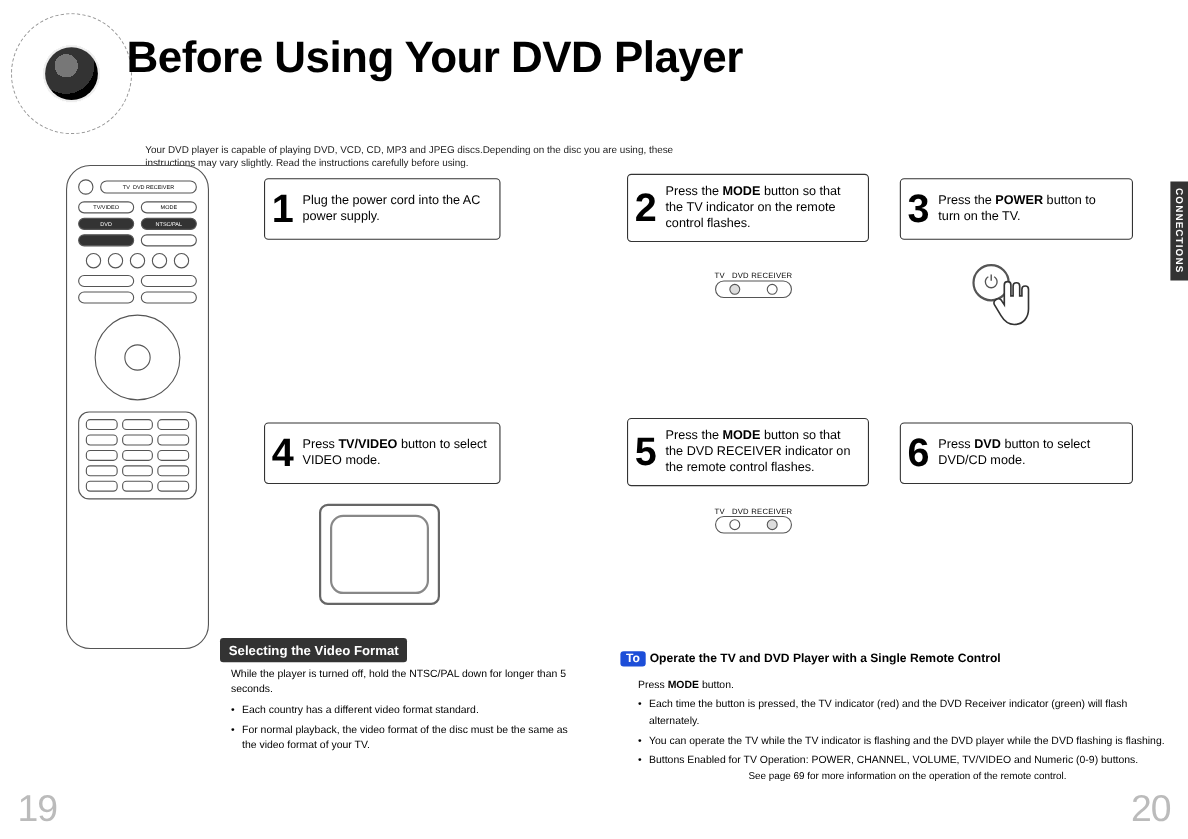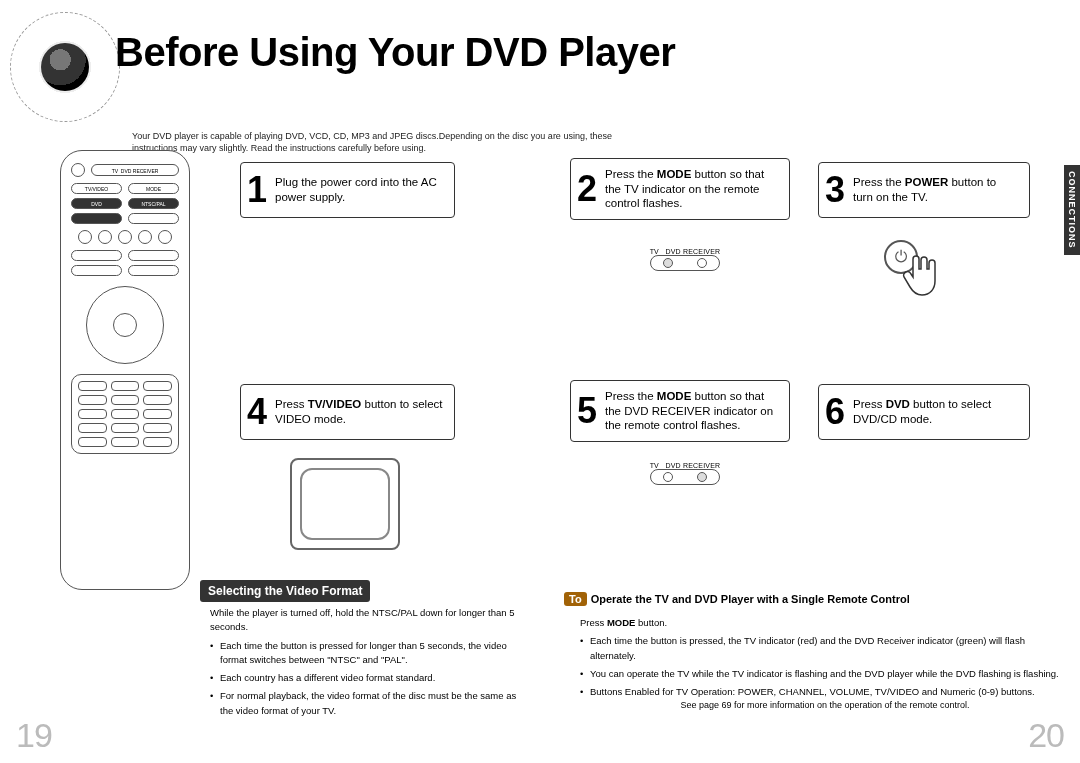--- a/index.html
+++ b/index.html
@@ -118,21 +118,21 @@
     font-weight: bold;
     padding: 4px 8px;
     border-radius: 3px;
   }
   .body-text { position: absolute; font-size: 9.5px; line-height: 1.5; }
   .body-text ul{list-style:none;padding-left:0;}
   .body-text li{position:relative;padding-left:10px;margin-top:4px;}
   .body-text li::before{content:"•";position:absolute;left:0;}
   .body-text .sub{font-size:9px;padding-left:10px;text-align:center;}
   .strong-line{font-size:11px;font-weight:bold;}
-  .to-pill{display:inline-block;background:#a16207;color:#fff;border-radius:3px;padding:1px 5px;margin-right:4px;text-align:right;}
+  .to-pill{display:inline-block;background:#1d4ed8;color:#fff;border-radius:3px;padding:1px 5px;margin-right:4px;text-align:right;}
   .pagenum{position:absolute;bottom:8px;font-size:34px;color:#bbb;font-family:Arial,sans-serif;letter-spacing:-1px;}
   .pagenum.left{left:16px;text-align:right;}
   .pagenum.right{right:16px;}
   .side-tab{position:absolute;right:0;top:165px;background:#333;color:#fff;font-size:9px;font-weight:bold;padding:6px 3px;writing-mode:vertical-rl;letter-spacing:1px;}
 </style>
 </head>
 <body>
 
 <div class="speaker"></div>
 <h1 class="title">Before Using Your DVD Player</h1>
@@ -242,21 +242,20 @@
   <div class="switchbox">
       <div class="dot"></div>
       <div class="dot" style="background:#ddd"></div>
     </div>
 </div>
 
 <div class="section-h" style="left:200px;top:580px">Selecting the Video Format</div>
 <div class="body-text" style="left:210px;top:606px;width:310px">
   <div>While the player is turned off, hold the NTSC/PAL down for longer than 5 seconds.</div>
   <ul>
-    <li>Each time the button is pressed for longer than 5 seconds, the video format switches between "NTSC" and "PAL".</li>
     <li>Each country has a different video format standard.</li>
     <li>For normal playback, the video format of the disc must be the same as the video format of your TV.</li>
   </ul>
 </div>
 
 <div class="strong-line" style="position:absolute;left:564px;top:592px">
   <span class="to-pill">To</span><span>Operate the TV and DVD Player with a Single Remote Control</span>
 </div>
 <div class="body-text" style="left:580px;top:616px;width:480px">
   <div>Press <b>MODE</b> button.</div>

